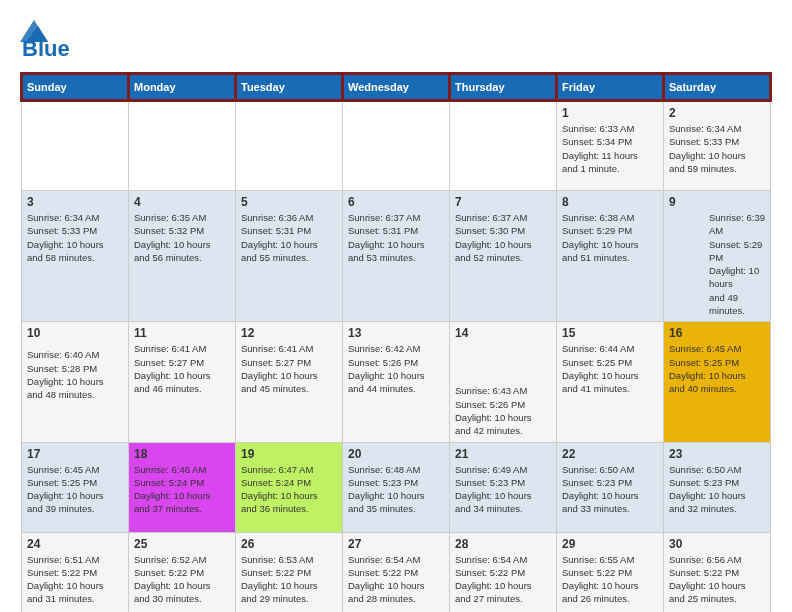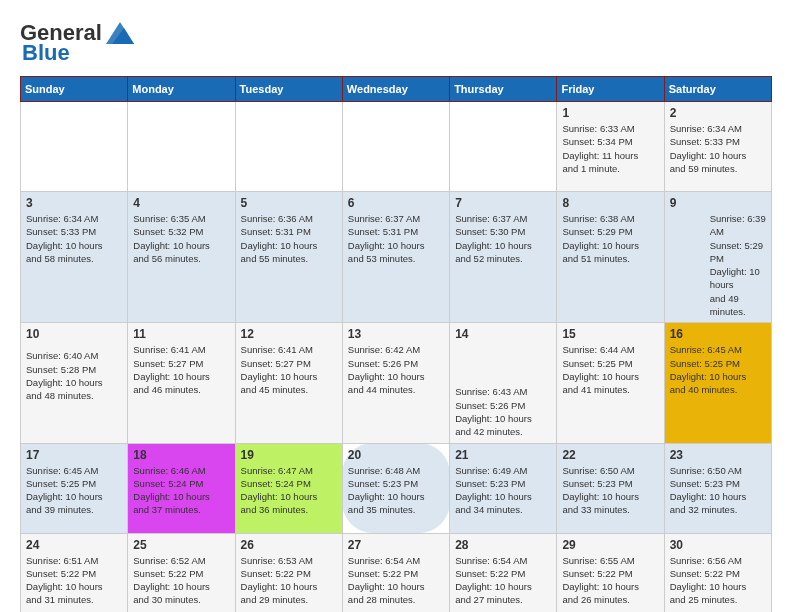--- a/index.html
+++ b/index.html
@@ -38,21 +38,21 @@
       border-collapse: collapse;
       table-layout: fixed;
     }
     thead tr th {
       background: #1a6bb5;
       color: #fff;
       font-size: 11px;
       font-weight: bold;
       padding: 6px 4px;
       text-align: left;
-      border: 1px solid #7f1d1d;
+      border: 3px solid #7f1d1d;
     }
     tbody tr td {
       border: 1px solid #ccc;
       vertical-align: top;
       padding: 4px 5px;
       font-size: 10px;
       color: #333;
       height: 90px;
     }
     tbody tr:nth-child(odd) td {
@@ -75,21 +75,20 @@
     .empty-cell {
       background: #fff !important;
     }
   </style>
 </head>
 <body>
 
 <div class="header">
   <div class="logo">
     <div style="display:flex; align-items:center; gap:4px;">
-      <span style="font-size:22px; font-weight:bold; color:#333;">General</span>
       <svg width="28" height="22" viewBox="0 0 28 22">
         <polygon points="0,22 14,0 28,22" fill="#1a6bb5" opacity="0.85"></polygon>
         <polygon points="6,22 18,6 28,22" fill="#1a6bb5"></polygon>
       </svg>
     </div>
     <span style="font-size:22px; font-weight:bold; color:#1a6bb5; margin-top:-6px; padding-left:2px;">Blue</span>
   </div>
   <div class="title-block">
     <div class="month-title"></div>
     <div class="location"></div>
@@ -247,21 +246,21 @@
 Daylight: 10 hours
 and 37 minutes.</div>
         </td>
         <td style="background: #bef264;">
           <span class="day-num">19</span>
           <div class="cell-info" style="white-space: pre-line;">Sunrise: 6:47 AM
 Sunset: 5:24 PM
 Daylight: 10 hours
 and 36 minutes.</div>
         </td>
-        <td style="background: rgb(220, 230, 240); border-radius: 31px;">
+        <td style="background: rgb(220, 230, 240);">
           <span class="day-num">20</span>
           <div class="cell-info" style="white-space: pre-line;">Sunrise: 6:48 AM
 Sunset: 5:23 PM
 Daylight: 10 hours
 and 35 minutes.</div>
         </td>
         <td style="background: rgb(220, 230, 240);">
           <span class="day-num">21</span>
           <div class="cell-info" style="white-space: pre-line;">Sunrise: 6:49 AM
 Sunset: 5:23 PM

